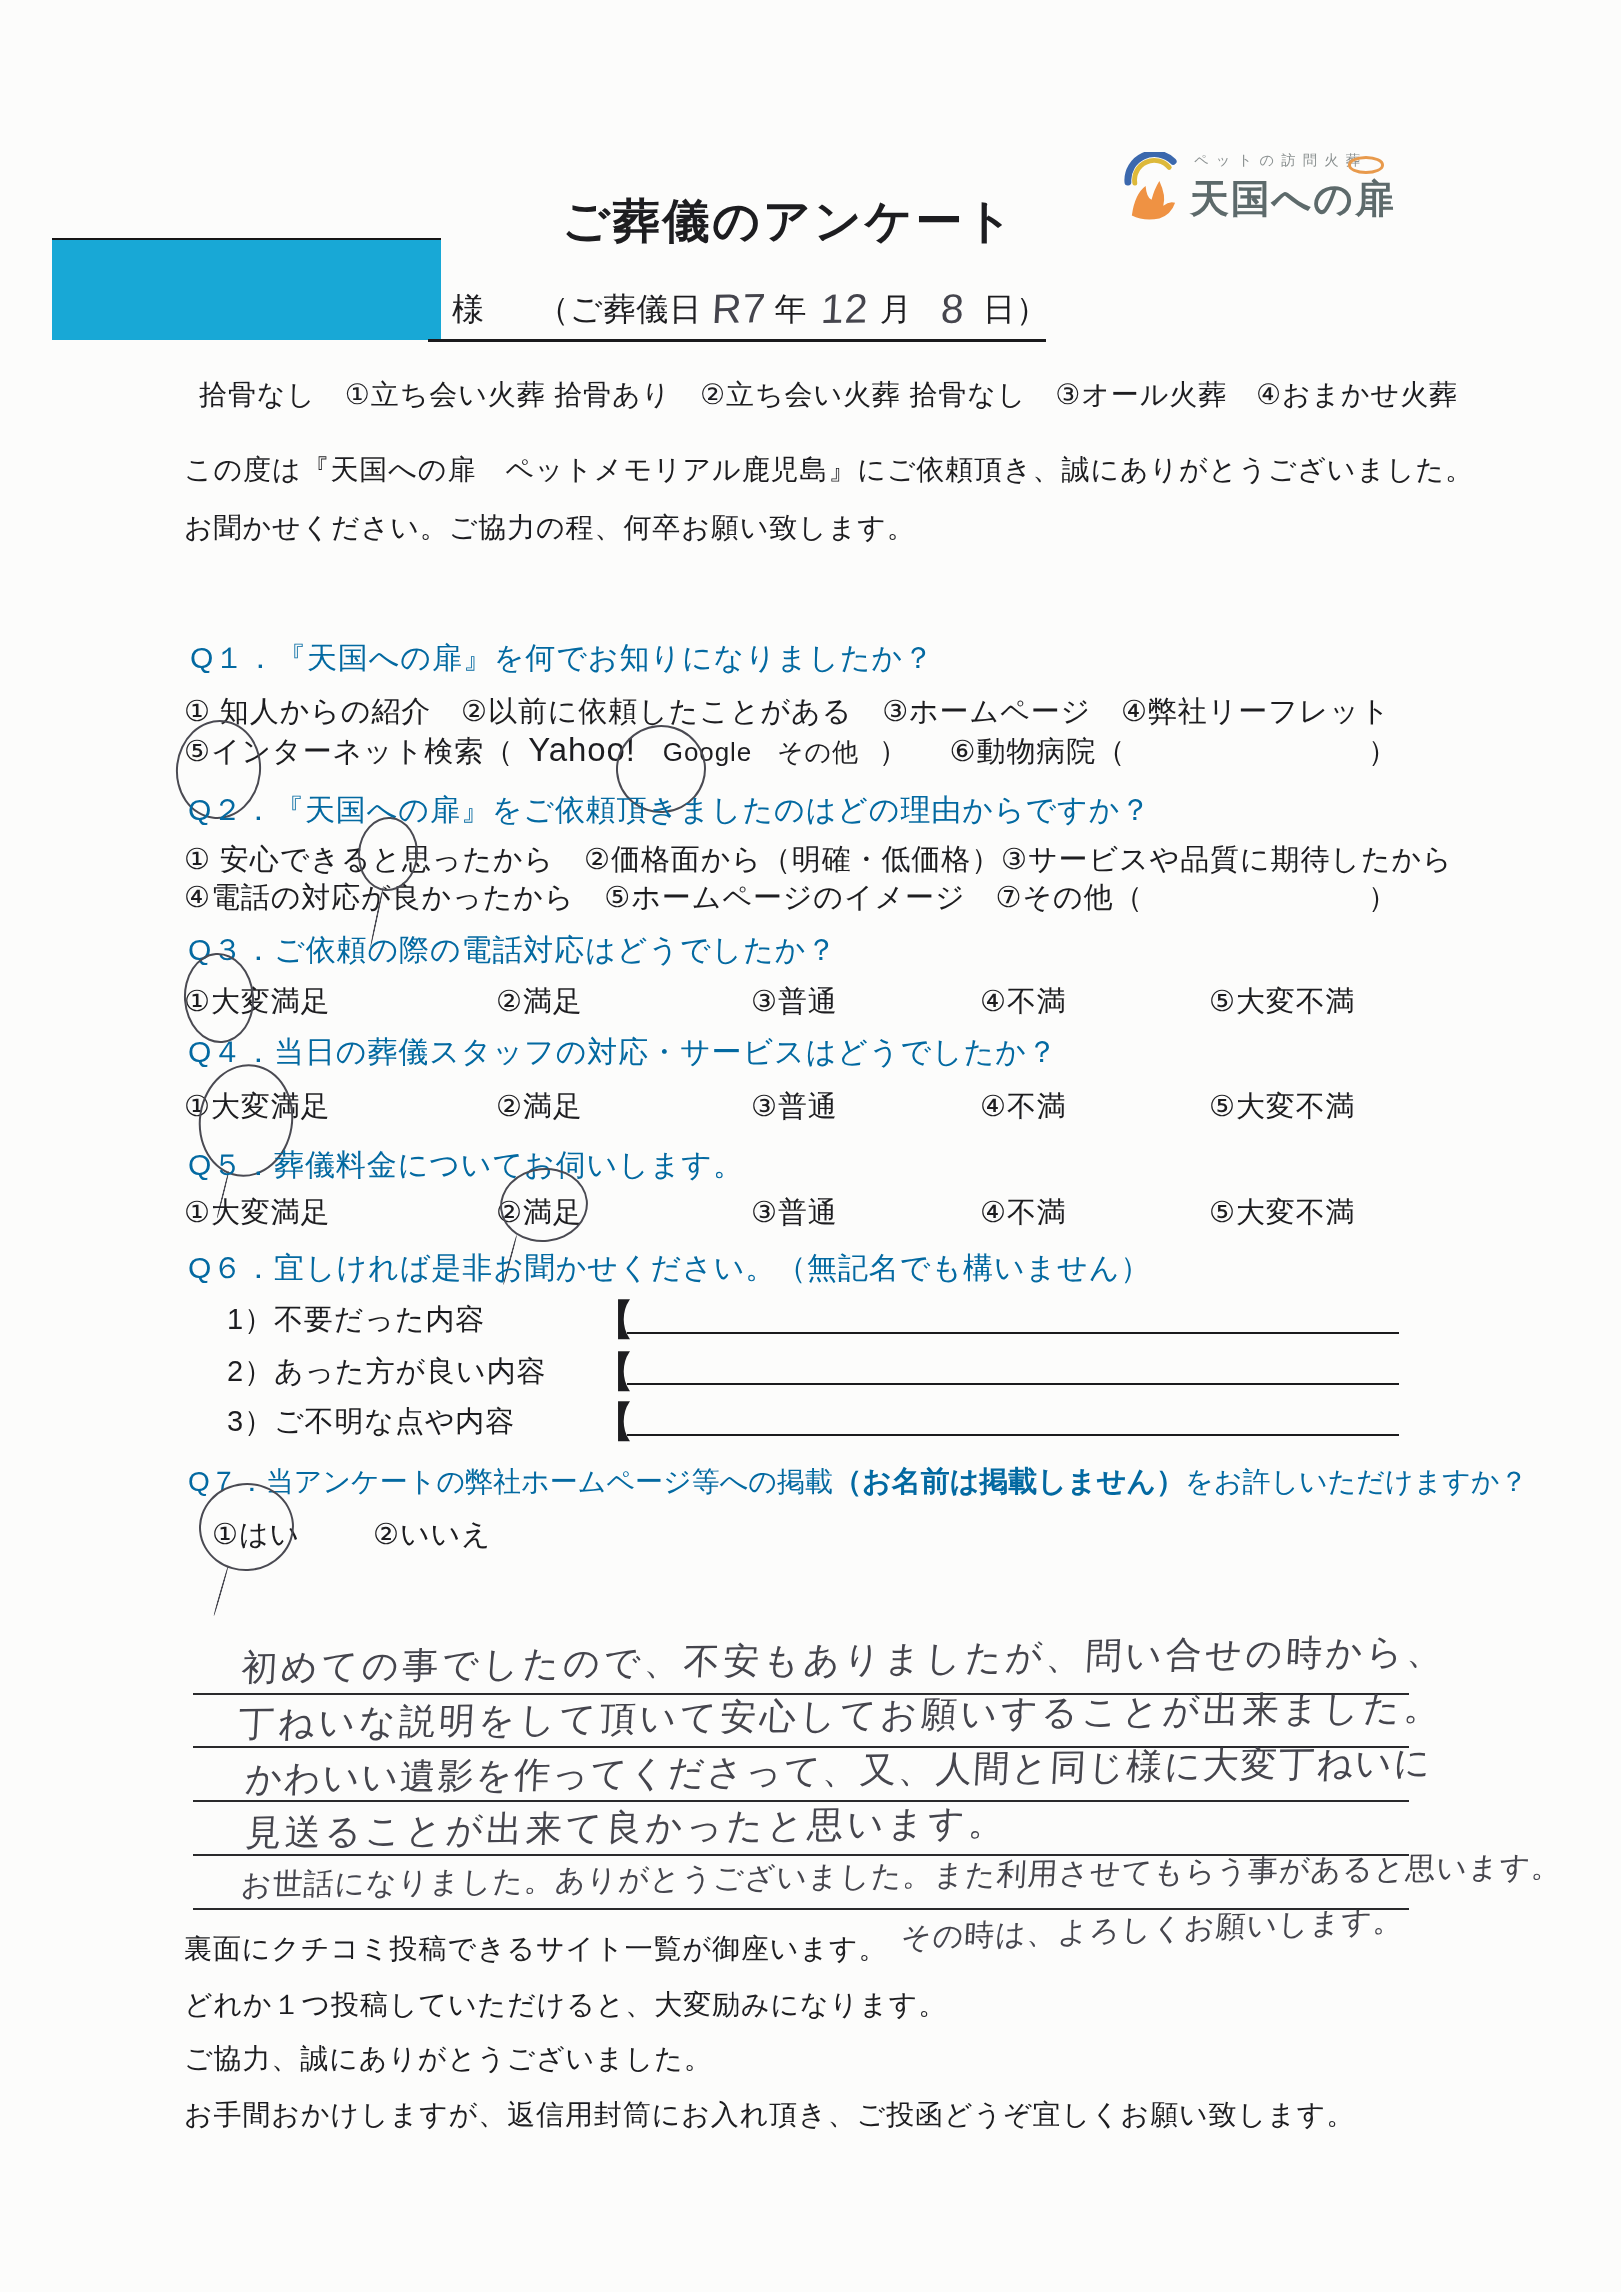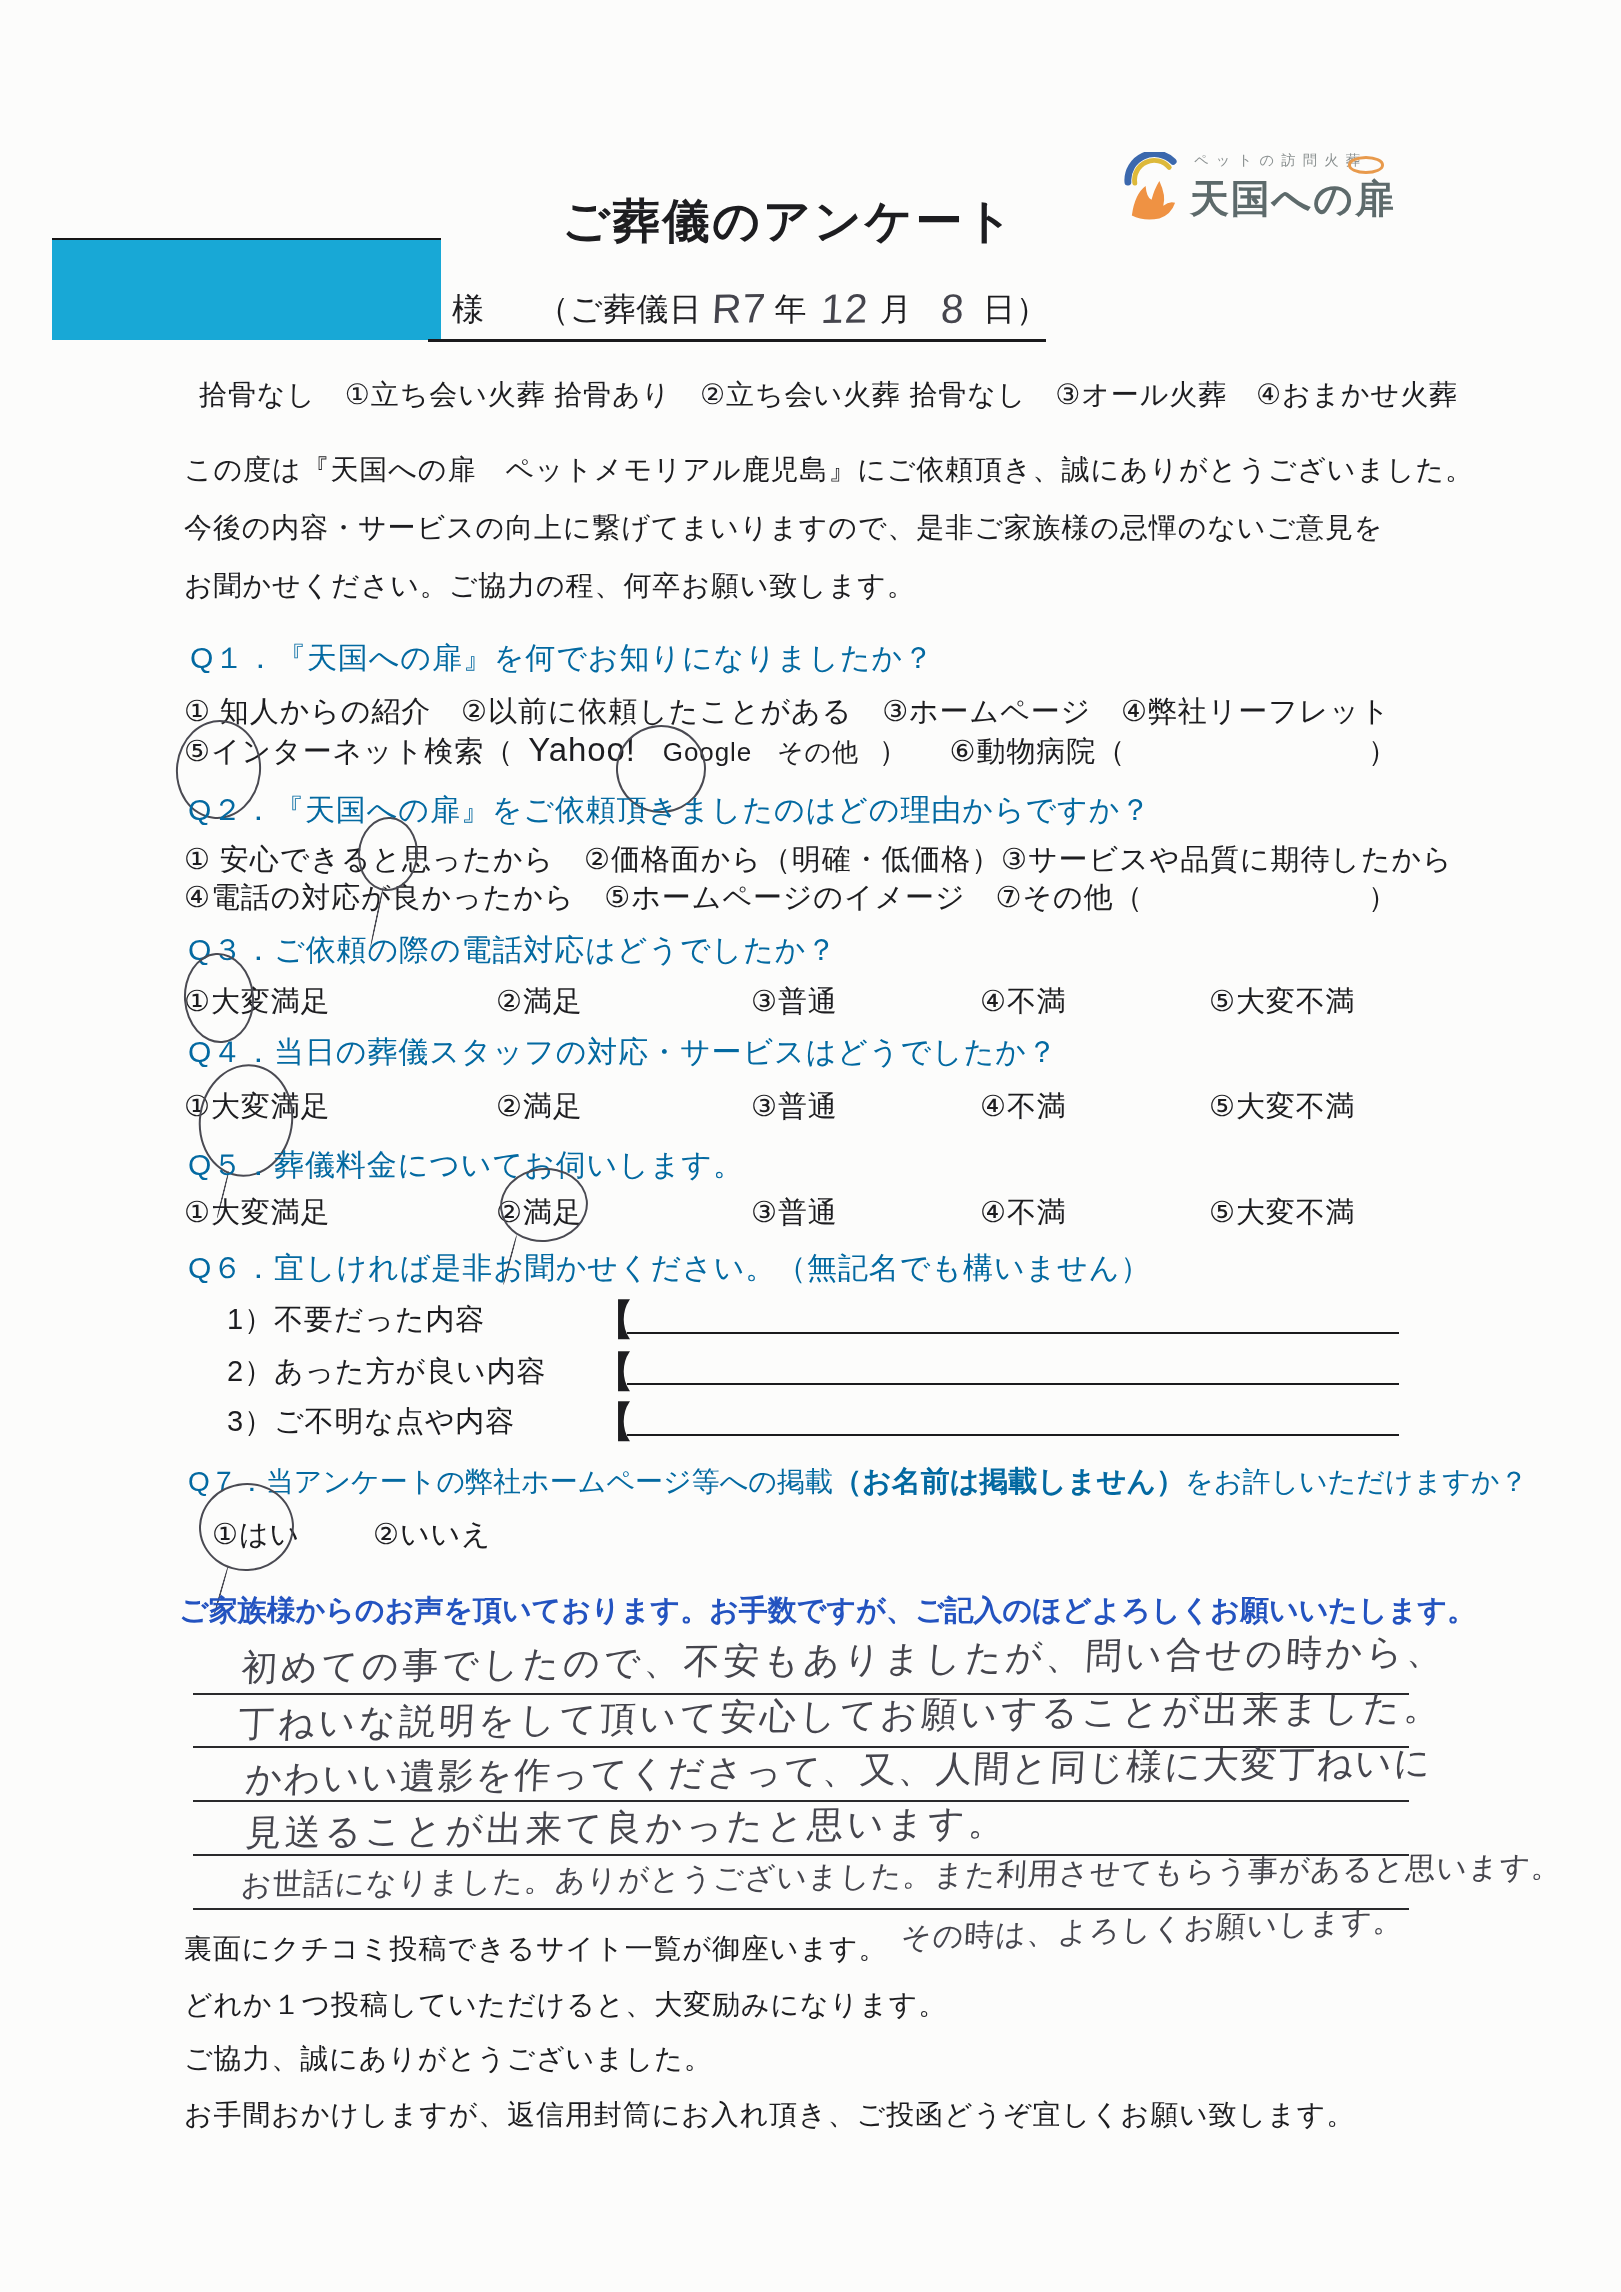--- a/index.html
+++ b/index.html
@@ -97,21 +97,20 @@
     <span>月</span>
     <span class="hw hw-date" style="margin:0 19.7px 0 27px;">8</span>
     <span>日）</span>
   </div>
   <div class="abs" style="left:428px;top:339px;width:618px;border-bottom:3.6px solid #1b1b1d;"></div>
 
   <div class="abs print" style="left:199px;top:376px;font-size:28px;">拾骨なし　①立ち会い火葬 拾骨あり　②立ち会い火葬 拾骨なし　③オール火葬　④おまかせ火葬</div>
 
   <div class="abs body-text print" style="left:184px;top:441px;">
     <div>この度は『天国への扉　ペットメモリアル鹿児島』にご依頼頂き、誠にありがとうございました。</div>
-    <div>今後の内容・サービスの向上に繋げてまいりますので、是非ご家族様の忌憚のないご意見を</div>
     <div>お聞かせください。ご協力の程、何卒お願い致します。</div>
   </div>
 
   <div class="abs qhead red" style="left:190px;top:638px;">Q１．『天国への扉』を何でお知りになりましたか？</div>
   <div class="abs opt print" style="left:184px;top:692px;">① 知人からの紹介　②以前に依頼したことがある　③ホームページ　④弊社リーフレット</div>
   <div class="abs" style="left:184px;top:731px;width:1214px;display:flex;align-items:baseline;">
     <span class="opt print">⑤インターネット検索（</span>
     <span class="opt print" style="margin-left:14.3px;font-size:33px;">Yahoo!</span>
     <span class="opt print" style="margin-left:27px;font-size:26px;">Google</span>
     <span class="opt print" style="margin-left:25px;font-size:26px;">その他</span>
@@ -178,21 +177,20 @@
   <div class="ans-line" style="left:627px;top:1402px;width:772px;height:32px;"></div>
 
   <div class="abs" style="left:188px;top:1462px;white-space:nowrap;">
     <span class="red" style="font-size:28px;">Q７．当アンケートの弊社ホームページ等への掲載</span><span class="red bold" style="font-size:29px;">（お名前は掲載しません）</span><span class="red" style="font-size:28px;">をお許しいただけますか？</span>
   </div>
   <div class="abs opt print" style="left:212px;top:1515px;">①はい</div>
   <div class="abs opt print" style="left:373px;top:1515px;">②いいえ</div>
   <div class="pen-ellipse" style="left:199px;top:1483px;width:91px;height:84px;transform:rotate(-5deg);"></div>
   <div class="pen-tail" style="left:220px;top:1565px;height:52px;transform:rotate(16deg);"></div>
 
-  <div class="abs blue" style="left:179px;top:1591px;font-size:29px;font-weight:600;white-space:nowrap;">ご家族様からのお声を頂いております。お手数ですが、ご記入のほどよろしくお願いいたします。</div>
 
   <div class="ruled" style="top:1693px;"></div>
   <div class="ruled" style="top:1746px;"></div>
   <div class="ruled" style="top:1800px;"></div>
   <div class="ruled" style="top:1854px;"></div>
   <div class="ruled" style="top:1908px;"></div>
 
   <div class="abs hw comment" style="left:240px;top:1644px;">初めての事でしたので、不安もありましたが、問い合せの時から、</div>
   <div class="abs hw comment" style="left:237px;top:1700px;">丁ねいな説明をして頂いて安心してお願いすることが出来ました。</div>
   <div class="abs hw comment" style="left:244px;top:1755px;letter-spacing:1.8px;">かわいい遺影を作ってくださって、又、人間と同じ様に大変丁ねいに</div>

